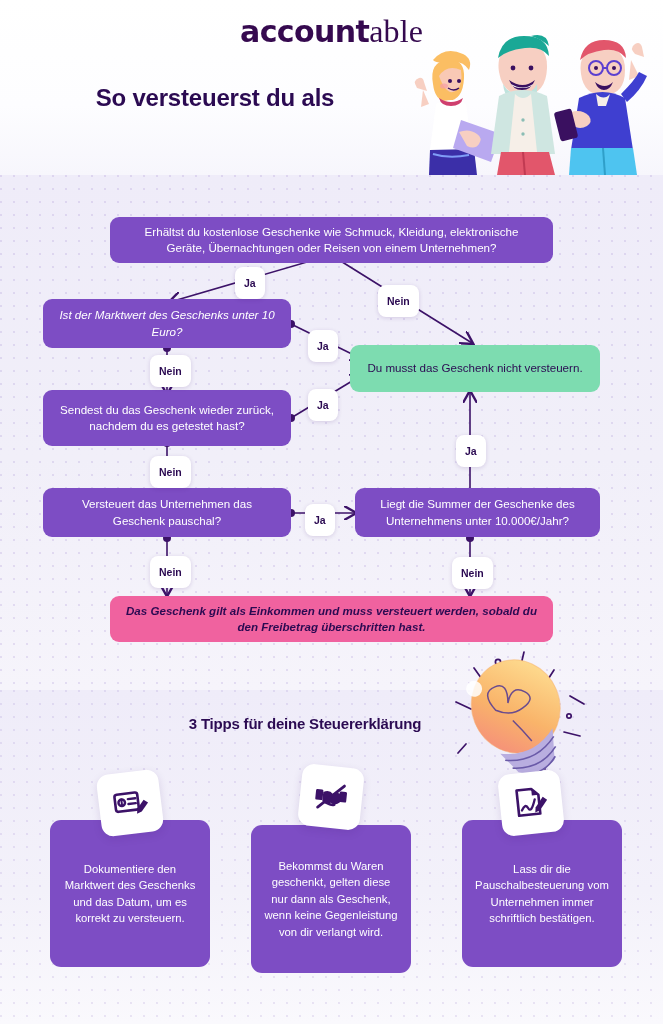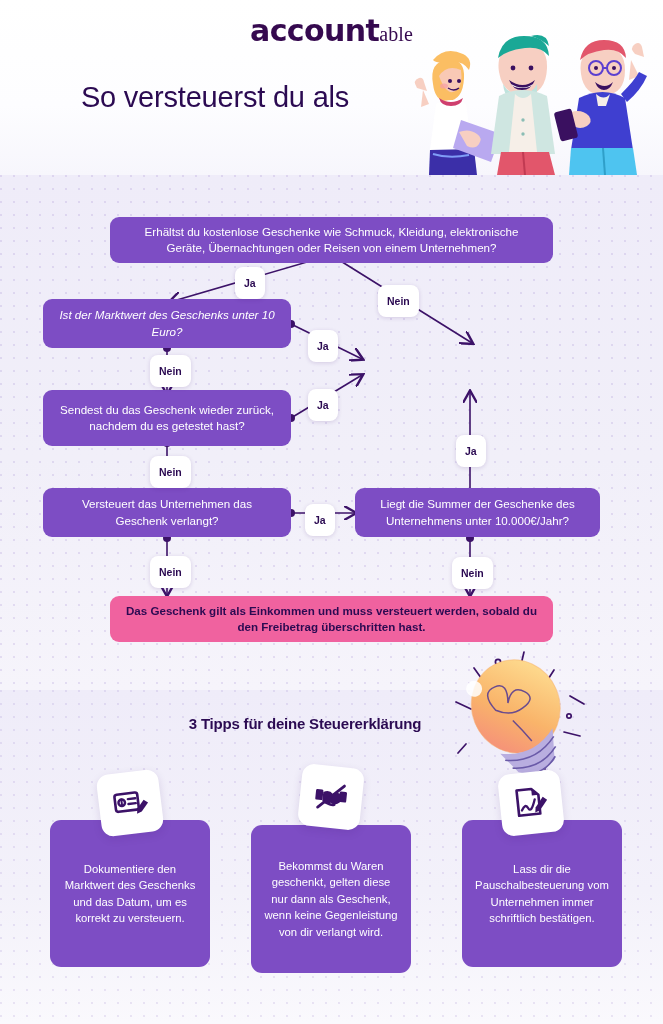--- a/index.html
+++ b/index.html
@@ -15,24 +15,24 @@
   .header{
     position:absolute;left:0;top:0;width:663px;height:175px;
     background:linear-gradient(180deg,#ffffff 0%,#fdfdff 60%,#f7f6fc 100%);
     overflow:hidden;
   }
   .logo{
     position:absolute;left:0;top:13px;width:663px;text-align:center;
     font-size:30px;letter-spacing:.1px;color:#35094f;
   }
   .logo b{font-weight:700;font-family:"DejaVu Sans",sans-serif;letter-spacing:-.6px;}
-  .logo i{font-style:normal;font-weight:400;font-family:"Liberation Serif",serif;font-size:20px;}
+  .logo i{font-style:normal;font-weight:400;font-family:"Liberation Serif",serif;font-size:32px;}
   .headline{
     position:absolute;left:30px;top:82px;width:370px;
-    text-align:center;font-size:29px;font-weight:400;line-height:31px;
+    text-align:center;font-size:24px;font-weight:700;line-height:31px;
     color:#2b0a52;letter-spacing:-.2px;
   }
 
   
   .people{position:absolute;right:0;top:24px;width:260px;height:151px;}
 
   
   .flowband{
     position:absolute;left:0;top:175px;width:663px;height:515px;
     background:
@@ -40,21 +40,21 @@
       linear-gradient(180deg,#efecf9 0%,#f1eff9 55%,#f6f4fb 100%);
   }
 
   .node{
     position:absolute;border-radius:9px;display:flex;align-items:center;
     justify-content:center;text-align:center;box-sizing:border-box;
     padding:8px 14px;line-height:16.5px;font-size:11.6px;
   }
   .node.q{background:#7d4dc4;color:#ffffff;}
   .node.ok{background:#7ddcb0;color:#2b0a52;}
-  .node.bad{background:#f0629f;color:#2b0a52;font-weight:600;}
+  .node.bad{background:#f0629f;color:#2b0a52;font-weight:600;font-style:italic;}
 
   .pill{
     position:absolute;background:#ffffff;border-radius:8px;
     font-size:10.5px;font-weight:700;color:#2b0a52;
     padding:10px 9px;box-shadow:0 1px 4px rgba(60,20,110,.16);
     z-index:6;white-space:nowrap;
   }
   .flowsvg{position:absolute;left:0;top:0;width:663px;height:515px;}
 
   
@@ -206,24 +206,25 @@
         <circle cx="470" cy="363" r="4"></circle>
       </g>
     </svg>
 
     <div class="node q" style="left:110px;top:42px;width:443px;height:46px;">Erhältst du kostenlose Geschenke wie Schmuck, Kleidung, elektronische Geräte, Übernachtungen oder Reisen von einem Unternehmen?</div>
 
     <div class="node q" style="left:43px;top:124px;width:248px;height:49px;font-style:italic;">Ist der Marktwert des Geschenks unter 10 Euro?</div>
 
     <div class="node q" style="left:43px;top:215px;width:248px;height:56px;">Sendest du das Geschenk wieder zurück, nachdem du es getestet hast?</div>
 
-    <div class="node q" style="left:43px;top:313px;width:248px;height:49px;">Versteuert das Unternehmen das Geschenk verlangt?</div>
+    <div class="node q" style="left:43px;top:313px;width:248px;height:49px;">Versteuert das Unternehmen das Geschenk pauschal?</div>
 
     <div class="node q" style="left:355px;top:313px;width:245px;height:49px;">Liegt die Summer der Geschenke des Unternehmens unter 10.000€/Jahr?</div>
 
+    <div class="node ok" style="left:350px;top:170px;width:250px;height:47px;">Du musst das Geschenk nicht versteuern.</div>
 
     <div class="node bad" style="left:110px;top:421px;width:443px;height:46px;">Das Geschenk gilt als Einkommen und muss versteuert werden, sobald du den Freibetrag überschritten hast.</div>
 
     <div class="pill" style="left:235px;top:92px;">Ja</div>
     <div class="pill" style="left:378px;top:110px;">Nein</div>
     <div class="pill" style="left:308px;top:155px;">Ja</div>
     <div class="pill" style="left:150px;top:180px;">Nein</div>
     <div class="pill" style="left:308px;top:214px;">Ja</div>
     <div class="pill" style="left:150px;top:281px;">Nein</div>
     <div class="pill" style="left:305px;top:329px;">Ja</div>

